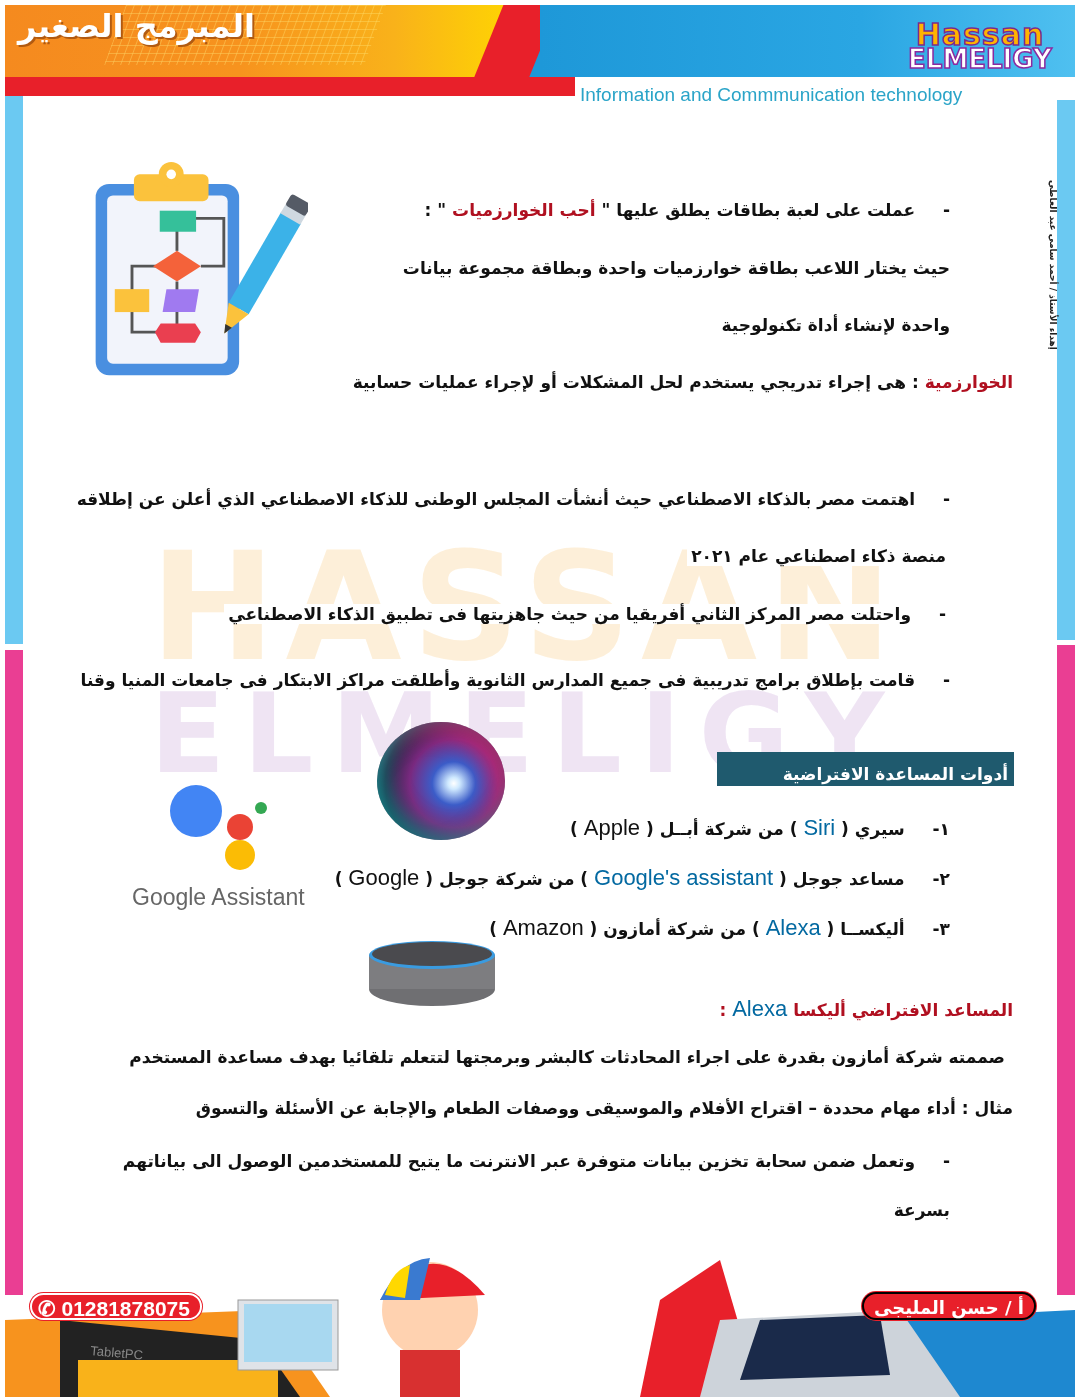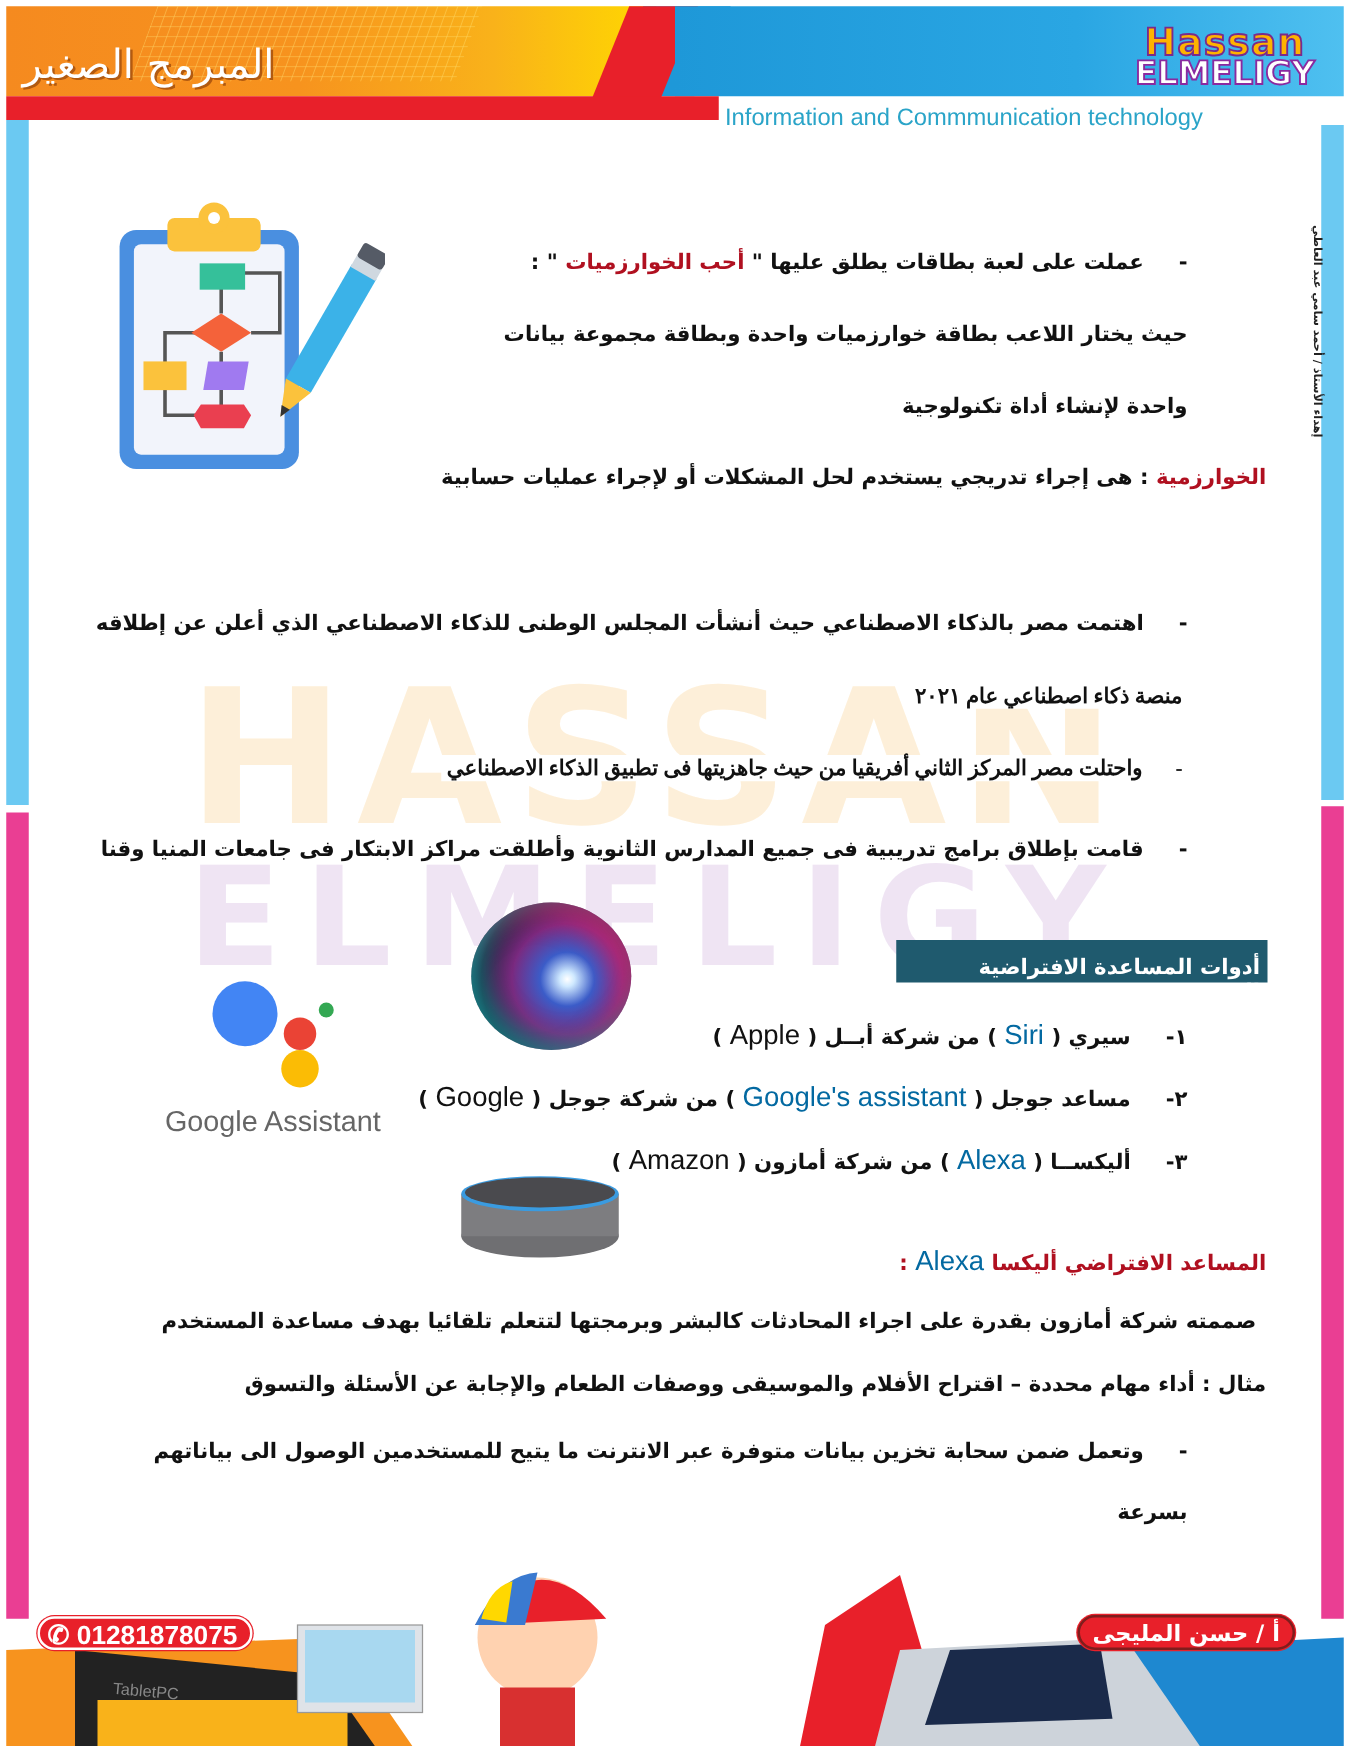--- a/index.html
+++ b/index.html
@@ -14,22 +14,22 @@
     background-image: linear-gradient(rgba(255,230,120,.55) 1px, transparent 1px),
                       linear-gradient(90deg, rgba(255,230,120,.55) 1px, transparent 1px);
     background-size: 8px 8px; transform: skewX(-20deg); opacity: .7; }
   .hdr-red-bar { position: absolute; left: 5px; top: 77px; width: 570px; height: 19px; background: #e8202a; }
   .hdr-red-slash { position: absolute; left: 485px; top: 5px; width: 55px; height: 91px; background: #e8202a;
     transform: skewX(-22deg); }
   .hdr-blue { position: absolute; left: 540px; top: 5px; width: 535px; height: 72px;
     background: linear-gradient(90deg, #1e98d8 0%, #2aa6e3 60%, #4fc0f0 100%); }
   .hdr-blue-slash { position: absolute; left: 500px; top: 5px; width: 70px; height: 72px; background: #1e98d8;
     transform: skewX(-22deg); }
-  .ar-title { position: absolute; left: 18px; top: 32px; font-family: "DejaVu Sans", sans-serif;
-    font-size: 32px; font-weight: normal; color: #fff; text-shadow: 2px 2px 0 #b25a10; direction: rtl; }
+  .ar-title { position: absolute; left: 18px; top: 7px; font-family: "DejaVu Sans", sans-serif;
+    font-size: 32px; font-weight: bold; color: #fff; text-shadow: 2px 2px 0 #b25a10; direction: rtl; }
   .en-title { position: absolute; left: 555px; top: 20px; font-family: "Liberation Sans", sans-serif;
     font-size: 38px; color: #fff; letter-spacing: 0.5px; }
   .brand { position: absolute; left: 905px; top: 20px; width: 150px; text-align: center;
     font-family: "DejaVu Sans", sans-serif; font-weight: bold; line-height: 1; }
   .brand .b1 { font-size: 30px; color: #ffb300; -webkit-text-stroke: 1.5px #7a2a8c; letter-spacing: 1px; }
   .brand .b2 { font-size: 26px; color: #fff; -webkit-text-stroke: 1.5px #8a2aa0; margin-top: -4px; }
   .subtitle { position: absolute; left: 580px; top: 84px; font-family: "Liberation Sans", sans-serif;
     font-size: 19px; color: #2aa4c8; }
 
   
@@ -47,21 +47,21 @@
   .wm2 { position: absolute; left: 0; top: 150px; font-family: "DejaVu Sans", sans-serif; font-weight: bold;
     font-size: 110px; color: #eadcf0; opacity: .75; letter-spacing: 18px; }
 
   
   .txt { position: absolute; direction: rtl; text-align: center; font-family: "DejaVu Sans", sans-serif;
     font-weight: bold; font-size: 17px; color: #111; white-space: nowrap; }
   .red { color: #b01020; }
   .en-red { color: #0369a1; font-family: "Liberation Sans", sans-serif; font-weight: normal; font-size: 22px; }
   .en { font-family: "Liberation Sans", sans-serif; font-weight: normal; font-size: 22px; }
   .bullet { margin-left: 22px; }
-  .hl-bg { background: #fff; padding: 0 4px; font-family: Liberation Serif, serif; }
+  .hl-bg { background: #fff; padding: 0 4px; }
 
   
   .clipboard { position: absolute; left: 88px; top: 155px; width: 220px; height: 230px; }
 
   
   .section-pill { position: absolute; left: 717px; top: 752px; width: 297px; height: 34px; background: #1f5a6e;
     color: #fff; direction: rtl; font-family: "DejaVu Sans", sans-serif; font-weight: bold; font-size: 17px;
     padding: 12px 6px 0 0; text-align: right; }
 
   .siri { position: absolute; left: 377px; top: 722px; width: 128px; height: 118px; border-radius: 50%;
@@ -72,21 +72,21 @@
     font-size: 23px; color: #666; }
   .echo { position: absolute; left: 368px; top: 937px; width: 128px; height: 70px; }
 
   
   .footer { position: absolute; left: 0; top: 1240px; width: 1080px; height: 157px; }
   .phone { position: absolute; left: 30px; top: 53px; height: 27px; padding: 0 10px 0 6px; background: #e8202a;
     border-radius: 14px; color: #fff; font-family: "Liberation Sans", sans-serif; font-weight: bold; font-size: 21px;
     line-height: 27px; border: 2px solid #fff; box-shadow: 0 0 0 1px #e8202a; }
   .teacher { position: absolute; left: 862px; top: 52px; height: 28px; padding: 0 10px; background: #e8202a;
     border-radius: 14px; color: #fff; font-family: "DejaVu Sans", sans-serif; font-weight: bold; font-size: 18px;
-    line-height: 28px; direction: rtl; border: 2px solid #7f1d1d; box-shadow: 0 0 0 1px #e8202a; }
+    line-height: 28px; direction: rtl; border: 2px solid #000000; box-shadow: 0 0 0 1px #e8202a; }
 </style>
 </head>
 <body>
 
 <div class="header">
   <div class="hdr-orange">
       <div class="grid"></div>
     </div>
   <div class="hdr-blue-slash"></div>
   <div class="hdr-red-slash"></div>

